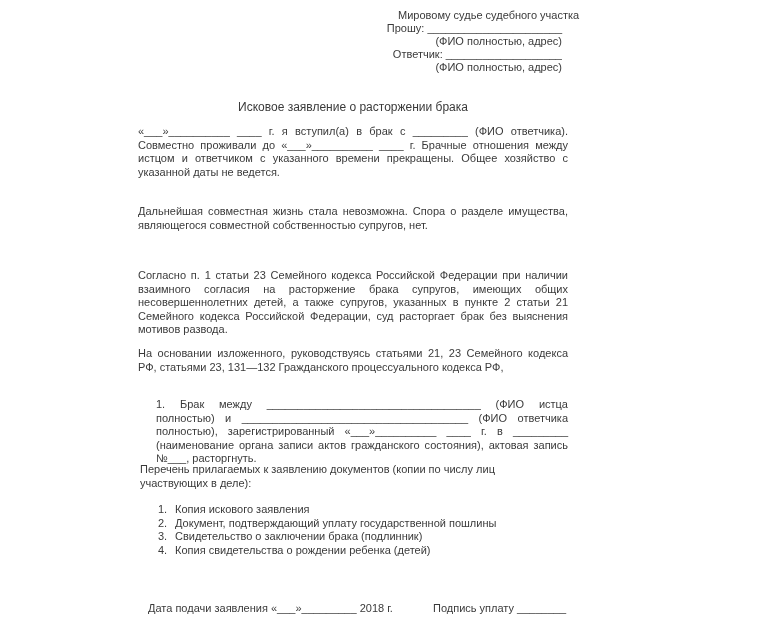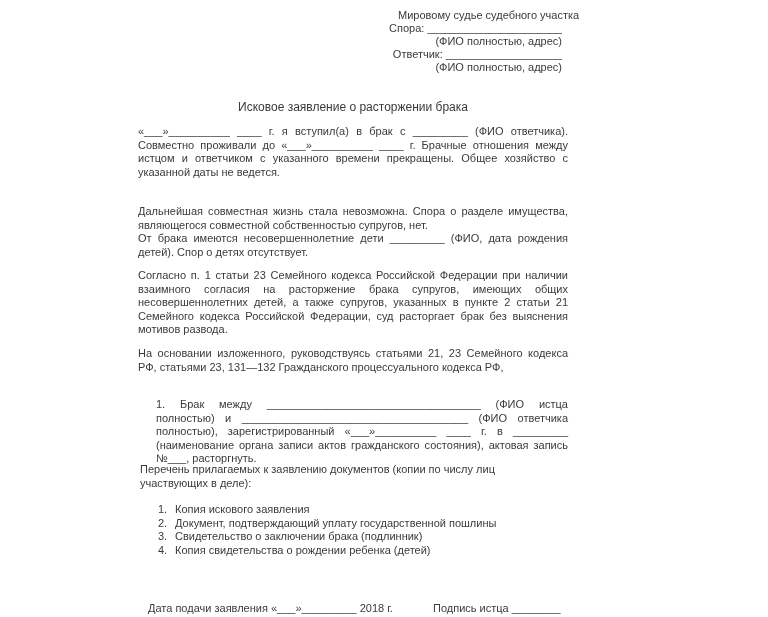--- a/index.html
+++ b/index.html
@@ -112,31 +112,30 @@
     white-space: nowrap;
   }
 </style>
 </head>
 <body>
 
 <div class="page">
 
   <div class="court-header">
     <div class="ch-line ch-left">Мировому судье судебного участка</div>
-    <div class="ch-line ch-right">Спора: ______________________</div>
+    <div class="ch-line ch-right">Прошу: ______________________</div>
     <div class="ch-line ch-right">(ФИО полностью, адрес)</div>
     <div class="ch-line ch-right">Ответчик: ___________________</div>
     <div class="ch-line ch-right">(ФИО полностью, адрес)</div>
   </div>
 
   <h1 class="doc-title">Исковое заявление о расторжении брака</h1>
 
   <p class="para" id="p1">«___»__________ ____ г. я вступил(а) в брак с _________ (ФИО ответчика). Совместно проживали до «___»__________ ____ г. Брачные отношения между истцом и ответчиком с указанного времени прекращены. Общее хозяйство с указанной даты не ведется.</p>
   <p class="para" id="p2">Дальнейшая совместная жизнь стала невозможна. Спора о разделе имущества, являющегося совместной собственностью супругов, нет.</p>
-  <p class="para" id="p3">От брака имеются несовершеннолетние дети _________ (ФИО, дата рождения детей). Спор о детях отсутствует.</p>
   <p class="para" id="p4">Согласно п. 1 статьи 23 Семейного кодекса Российской Федерации при наличии взаимного согласия на расторжение брака супругов, имеющих общих несовершеннолетних детей, а также супругов, указанных в пункте 2 статьи 21 Семейного кодекса Российской Федерации, суд расторгает брак без выяснения мотивов развода.</p>
   <p class="para" id="p5">На основании изложенного, руководствуясь статьями 21, 23 Семейного кодекса РФ, статьями 23, 131—132 Гражданского процессуального кодекса РФ,</p>
 
 
   <p class="request">
     <span>1.</span>
     <span>Брак между ___________________________________ (ФИО истца полностью) и _____________________________________ (ФИО ответчика полностью), зарегистрированный «___»__________ ____ г. в _________ (наименование органа записи актов гражданского состояния), актовая запись №___, расторгнуть.</span>
   </p>
 
   <p class="attachments-intro">Перечень прилагаемых к заявлению документов (копии по числу лиц
@@ -156,16 +155,16 @@
       <span class="txt">Свидетельство о заключении брака (подлинник)</span>
     </div>
     <div class="attach-item">
       <span class="num">4.</span>
       <span class="txt">Копия свидетельства о рождении ребенка (детей)</span>
     </div>
   </div>
 
   <div class="footer">
     <span class="date-line">Дата подачи заявления «___»_________ 2018 г.</span>
-    <span class="signature-line">Подпись истца ________</span>
+    <span class="signature-line">Подпись уплату ________</span>
   </div>
 
 </div>
 
 </body></html>

